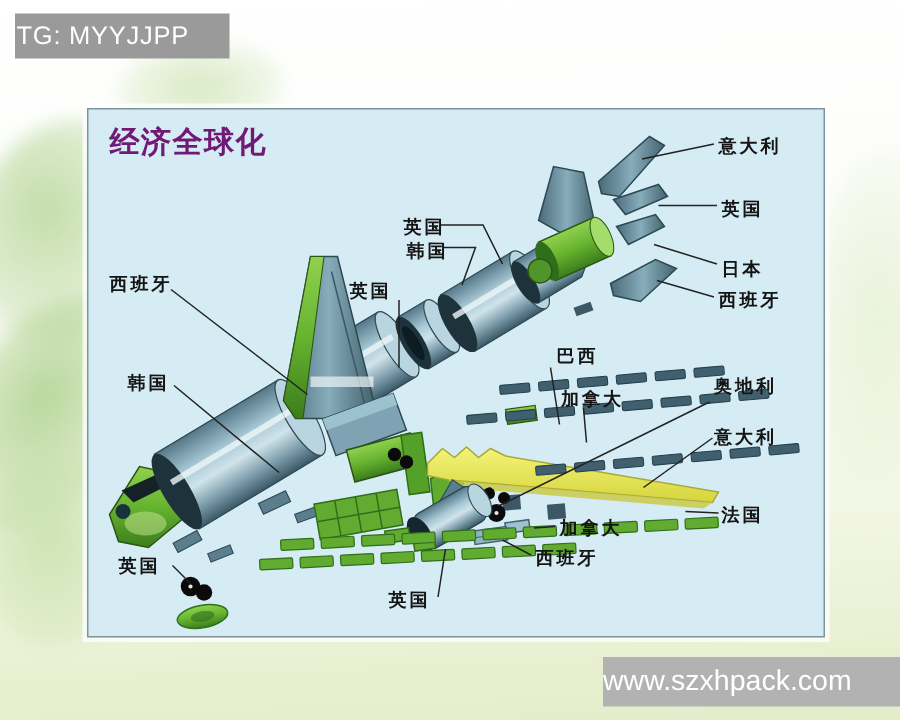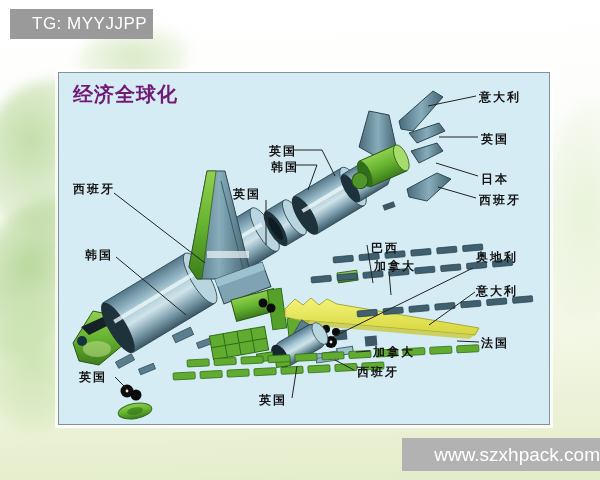--- a/index.html
+++ b/index.html
@@ -8,23 +8,23 @@
   .stage{position:absolute;inset:0;
        background:linear-gradient(178deg,#ffffff 0%,#fcfdfa 35%,#f3f7e6 70%,#e9f0d2 90%,#e3edca 100%);}
   .leaf{position:absolute;border-radius:60% 40% 55% 45%;filter:blur(6px);pointer-events:none;}
   .leaf1{left:-18px;top:80px;width:120px;height:150px;background:radial-gradient(ellipse at 40% 40%,#b9d89b,rgba(205,228,180,0));opacity:.85;}
   .leaf2{left:-24px;top:190px;width:110px;height:170px;background:radial-gradient(ellipse at 45% 45%,#a9cf87,rgba(205,228,180,0));opacity:.8;transform:rotate(25deg);}
   .leaf3{left:-10px;top:300px;width:95px;height:130px;background:radial-gradient(ellipse at 45% 45%,#c3dfa6,rgba(205,228,180,0));opacity:.8;}
   .leaf4{left:78px;top:28px;width:110px;height:60px;background:radial-gradient(ellipse at 50% 50%,#cfe4b6,rgba(205,228,180,0));opacity:.8;}
   .leaf5{left:540px;top:100px;width:90px;height:220px;background:radial-gradient(ellipse at 50% 50%,#e2efcf,rgba(226,239,207,0));opacity:.7;}
   .badge{position:absolute;color:#fff;box-sizing:border-box;}
   .badge-top{left:10px;top:9px;width:143px;height:30px;background:#9a9a9a;
-       font-size:17px;line-height:30px;padding-left:22px;letter-spacing:.5px;}
+       font-size:17px;line-height:30px;padding-left:1px;letter-spacing:.5px;}
   .badge-bottom{left:402px;top:438px;width:198px;height:33px;background:#b2b2b2;
-       font-size:19px;line-height:33px;text-align:right;}
+       font-size:19px;line-height:33px;text-align:left;}
   .panel{position:absolute;left:58px;top:72px;width:490px;height:351px;background:#d6ecf4;
        border:1px solid #7f939c;box-shadow:0 0 0 3px rgba(255,255,255,.75);}
   .panel-title{position:absolute;left:14px;top:8px;font-size:20px;font-weight:bold;color:#701a75;letter-spacing:1px;}
   .lbl{position:absolute;font-size:12px;font-weight:bold;color:#141414;letter-spacing:2px;white-space:nowrap;}
   svg.art{position:absolute;inset:0;width:490px;height:351px;}
 </style>
 </head>
 <body>
 
 <div class="stage">
@@ -290,21 +290,21 @@
 
     <div class="lbl" style="left:420px;top:16px">意大利</div>
     <div class="lbl" style="left:422px;top:58px">英国</div>
     <div class="lbl" style="left:422px;top:98px">日本</div>
     <div class="lbl" style="left:420px;top:119px">西班牙</div>
     <div class="lbl" style="left:210px;top:70px">英国</div>
     <div class="lbl" style="left:212px;top:86px">韩国</div>
     <div class="lbl" style="left:174px;top:113px">英国</div>
     <div class="lbl" style="left:14px;top:108px">西班牙</div>
     <div class="lbl" style="left:26px;top:174px">韩国</div>
-    <div class="lbl" style="left:312px;top:167px">巴西</div>
+    <div class="lbl" style="left:312px;top:156px">巴西</div>
     <div class="lbl" style="left:315px;top:185px">加拿大</div>
     <div class="lbl" style="left:417px;top:176px">奥地利</div>
     <div class="lbl" style="left:417px;top:210px">意大利</div>
     <div class="lbl" style="left:422px;top:262px">法国</div>
     <div class="lbl" style="left:314px;top:271px">加拿大</div>
     <div class="lbl" style="left:298px;top:291px">西班牙</div>
     <div class="lbl" style="left:200px;top:319px">英国</div>
     <div class="lbl" style="left:20px;top:296px">英国</div>
   </div>
 

